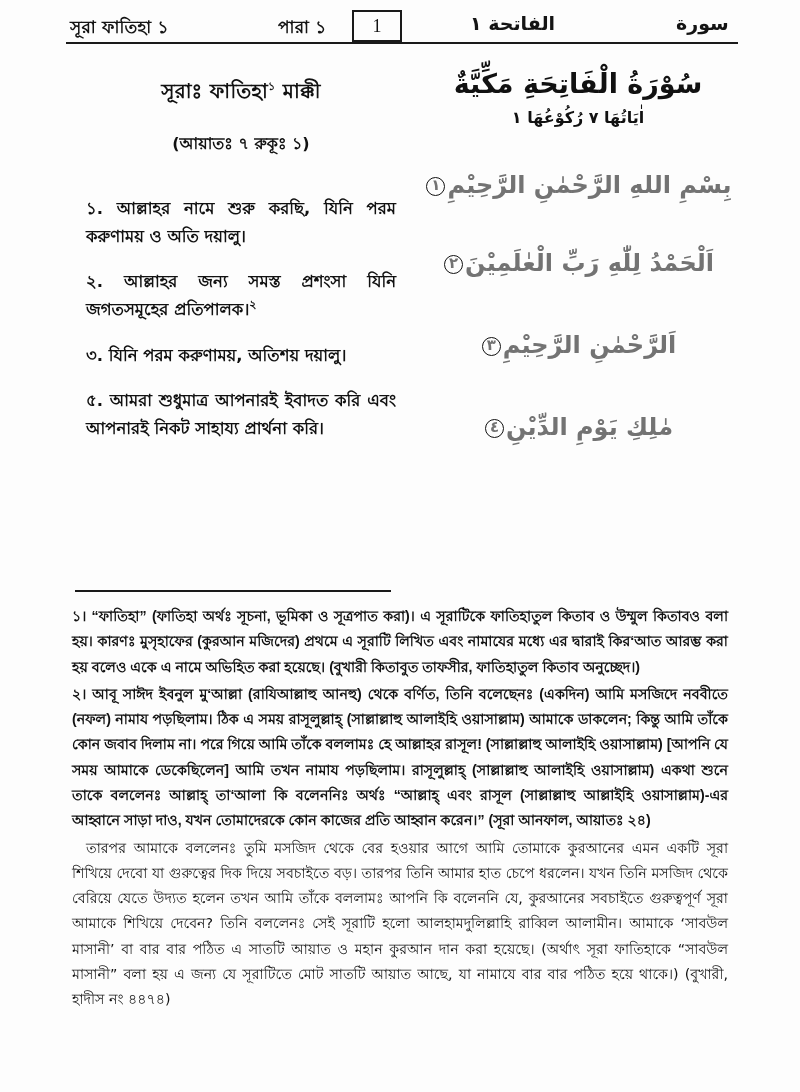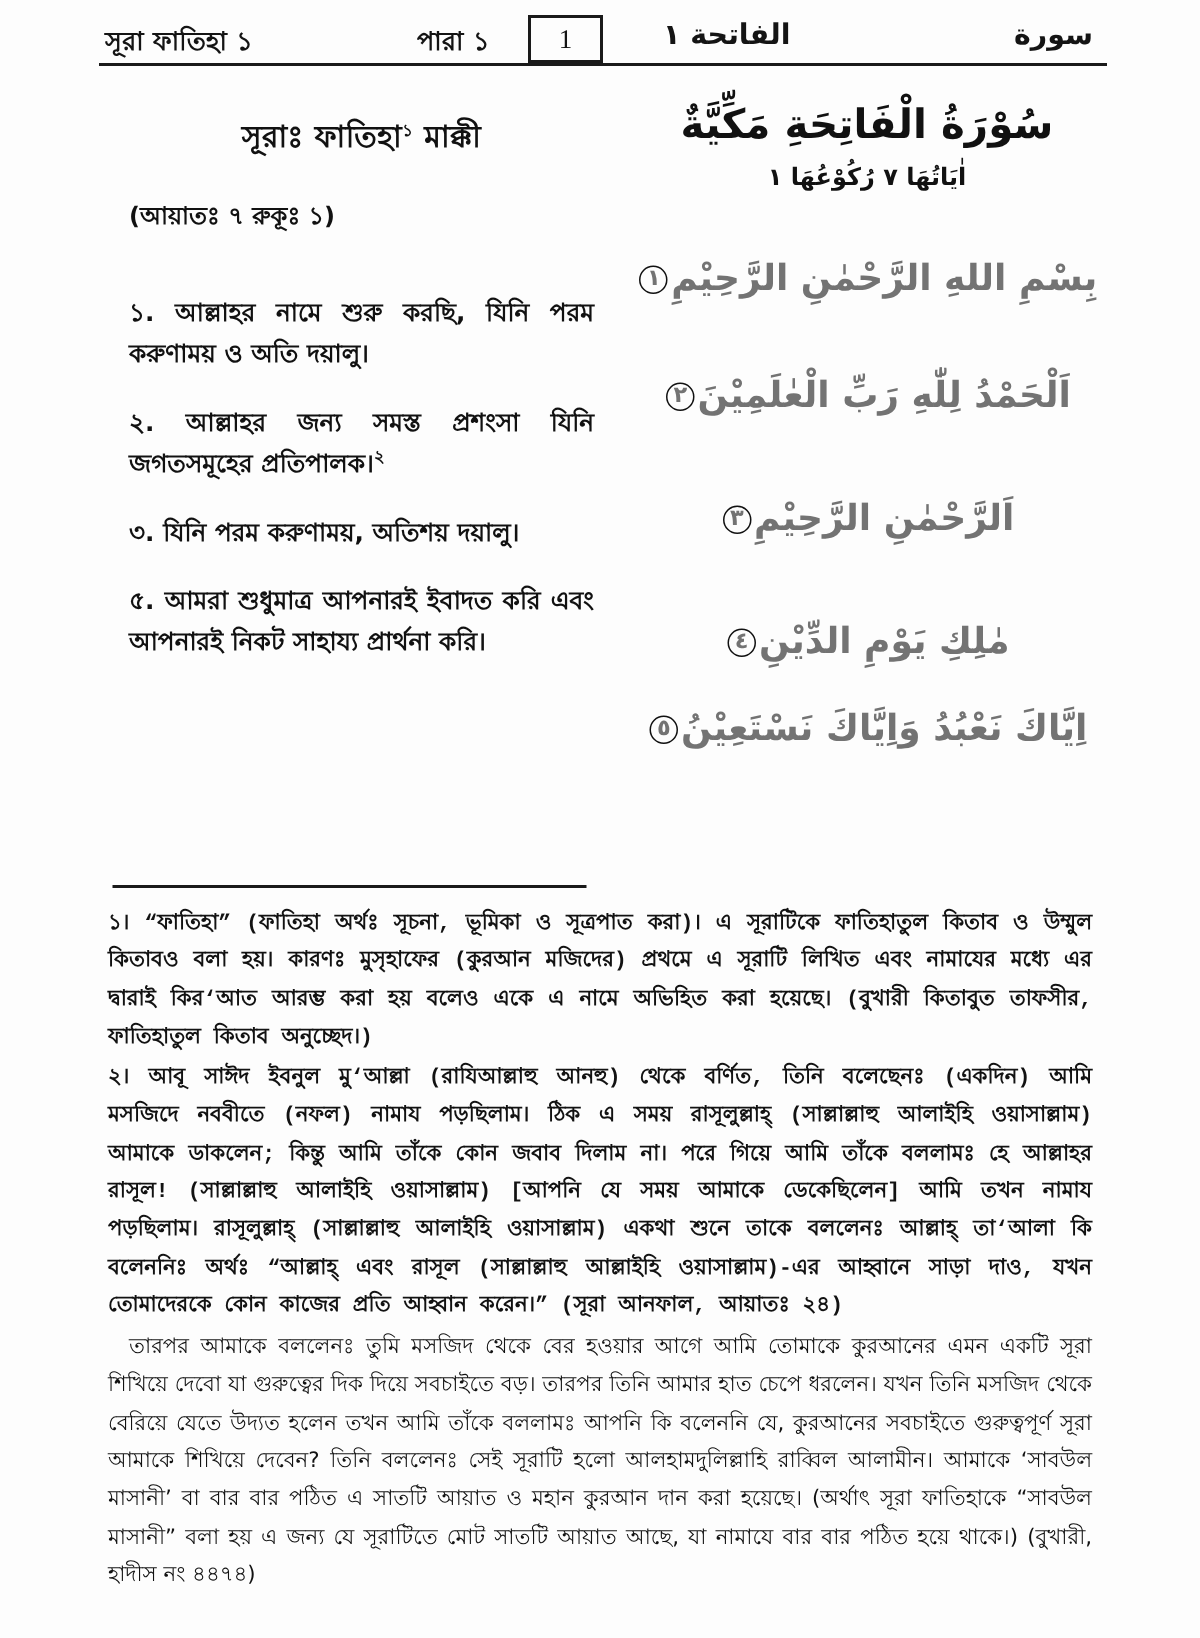--- a/index.html
+++ b/index.html
@@ -47,21 +47,21 @@
     font-size: 17px;
     letter-spacing: .2px;
   }
   .hdr-ar {
     font-family: "DejaVu Sans", "Liberation Sans", sans-serif;
     font-size: 19px;
     direction: rtl;
   }
   #hdr-surah-bn   { left: 70px; }
   #hdr-para-bn    { left: 278px; }
-  #hdr-surah-ar   { left: 442px; top: 4px; text-align: right; }
+  #hdr-surah-ar   { left: 470px; top: 4px; text-align: right; }
   #hdr-word-ar    { left: 676px; top: 4px; }
 
   .pagebox {
     position: absolute;
     top: 2px;
     left: 352px;
     width: 50px;
     height: 32px;
     border: 2px solid #1a1a1a;
     background: #fdfdfd;
@@ -93,21 +93,21 @@
   .bn-title {
     text-align: center;
     font-family: "DejaVu Sans", "Liberation Sans", sans-serif;
     font-size: 20px;
     font-weight: bold;
     color: #111;
     margin: 18px 0 0 0;
     letter-spacing: .3px;
   }
   .bn-subtitle {
-    text-align: left;
+    text-align: center;
     font-family: "DejaVu Sans", "Liberation Sans", sans-serif;
     font-size: 16px;
     font-weight: bold;
     color: #111;
     margin: 22px 0 0 0;
   }
   .bn-verses {
     margin-top: 38px;
   }
   .bn-verse {
@@ -185,21 +185,21 @@
     height: 0;
     border-top: 2.5px solid #1a1a1a;
   }
   .footnotes {
     position: absolute;
     top: 604px;
     left: 72px;
     width: 656px;
   }
   .fn {
-    font-family: Liberation Mono, monospace;
+    font-family: Liberation Sans, sans-serif;
     font-size: 14.2px;
     font-weight: bold;
     color: #121212;
     line-height: 1.78;
     text-align: justify;
     margin: 0 0 2px 0;
   }
   .fn-cont {
     font-family: "DejaVu Sans", "Liberation Sans", sans-serif;
     font-size: 14.2px;
@@ -262,23 +262,20 @@
       </p>
       <p class="ar-verse ar-v2">
         <span>اَلْحَمْدُ لِلّٰهِ رَبِّ الْعٰلَمِيْنَ</span><span class="ayah-mark">٢</span>
       </p>
       <p class="ar-verse ar-v3">
         <span>اَلرَّحْمٰنِ الرَّحِيْمِ</span><span class="ayah-mark">٣</span>
       </p>
       <p class="ar-verse ar-v4">
         <span>مٰلِكِ يَوْمِ الدِّيْنِ</span><span class="ayah-mark">٤</span>
       </p>
-      <p class="ar-verse ar-v5">
-        <span>اِيَّاكَ نَعْبُدُ وَاِيَّاكَ نَسْتَعِيْنُ</span><span class="ayah-mark">٥</span>
-      </p>
     </div>
   </div>
 
   <div class="fn-rule"></div>
   <div class="footnotes">
     <p class="fn">১। “ফাতিহা” (ফাতিহা অর্থঃ সূচনা, ভূমিকা ও সূত্রপাত করা)। এ সূরাটিকে ফাতিহাতুল কিতাব ও উম্মুল কিতাবও বলা হয়। কারণঃ মুসৃহাফের (কুরআন মজিদের) প্রথমে এ সূরাটি লিখিত এবং নামাযের মধ্যে এর দ্বারাই কির‘আত আরম্ভ করা হয় বলেও একে এ নামে অভিহিত করা হয়েছে। (বুখারী কিতাবুত তাফসীর, ফাতিহাতুল কিতাব অনুচ্ছেদ।)</p>
     <p class="fn">২। আবূ সাঈদ ইবনুল মু‘আল্লা (রাযিআল্লাহু আনহু) থেকে বর্ণিত, তিনি বলেছেনঃ (একদিন) আমি মসজিদে নববীতে (নফল) নামায পড়ছিলাম। ঠিক এ সময় রাসূলুল্লাহ্ (সাল্লাল্লাহু আলাইহি ওয়াসাল্লাম) আমাকে ডাকলেন; কিন্তু আমি তাঁকে কোন জবাব দিলাম না। পরে গিয়ে আমি তাঁকে বললামঃ হে আল্লাহর রাসূল! (সাল্লাল্লাহু আলাইহি ওয়াসাল্লাম) [আপনি যে সময় আমাকে ডেকেছিলেন] আমি তখন নামায পড়ছিলাম। রাসূলুল্লাহ্ (সাল্লাল্লাহু আলাইহি ওয়াসাল্লাম) একথা শুনে তাকে বললেনঃ আল্লাহ্ তা‘আলা কি বলেননিঃ অর্থঃ “আল্লাহ্ এবং রাসূল (সাল্লাল্লাহু আল্লাইহি ওয়াসাল্লাম)-এর আহ্বানে সাড়া দাও, যখন তোমাদেরকে কোন কাজের প্রতি আহ্বান করেন।” (সূরা আনফাল, আয়াতঃ ২৪)</p>
     <p class="fn-cont">তারপর আমাকে বললেনঃ তুমি মসজিদ থেকে বের হওয়ার আগে আমি তোমাকে কুরআনের এমন একটি সূরা শিখিয়ে দেবো যা গুরুত্বের দিক দিয়ে সবচাইতে বড়। তারপর তিনি আমার হাত চেপে ধরলেন। যখন তিনি মসজিদ থেকে বেরিয়ে যেতে উদ্যত হলেন তখন আমি তাঁকে বললামঃ আপনি কি বলেননি যে, কুরআনের সবচাইতে গুরুত্বপূর্ণ সূরা আমাকে শিখিয়ে দেবেন? তিনি বললেনঃ সেই সূরাটি হলো আলহামদুলিল্লাহি রাব্বিল আলামীন। আমাকে ‘সাবউল মাসানী’ বা বার বার পঠিত এ সাতটি আয়াত ও মহান কুরআন দান করা হয়েছে। (অর্থাৎ সূরা ফাতিহাকে “সাবউল মাসানী” বলা হয় এ জন্য যে সূরাটিতে মোট সাতটি আয়াত আছে, যা নামাযে বার বার পঠিত হয়ে থাকে।) (বুখারী, হাদীস নং ৪৪৭৪)</p>
   </div>
 

